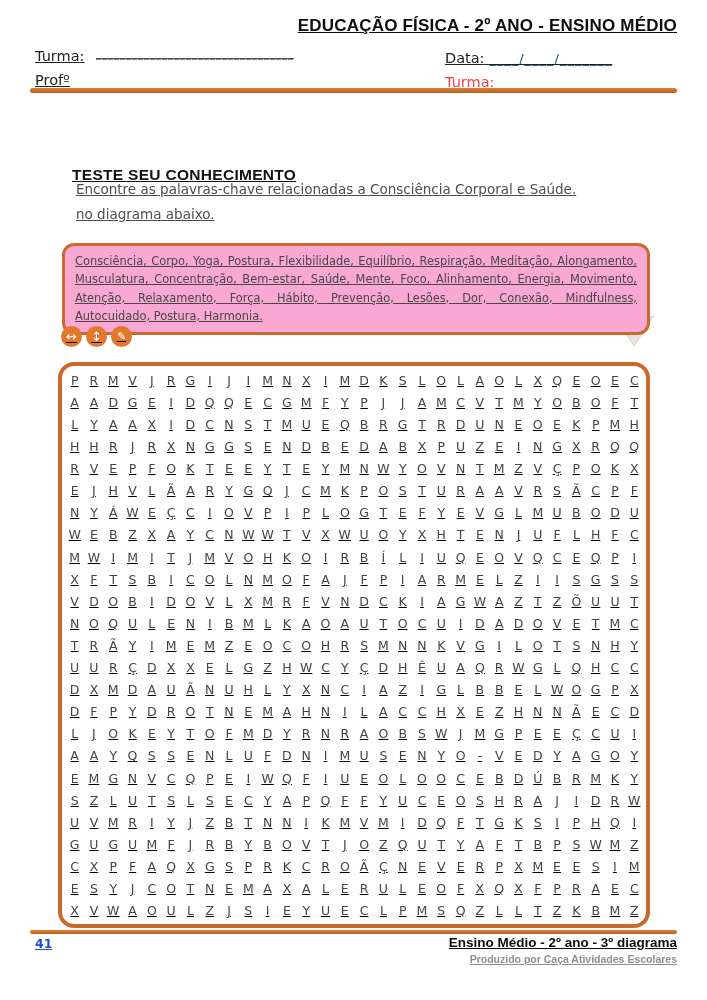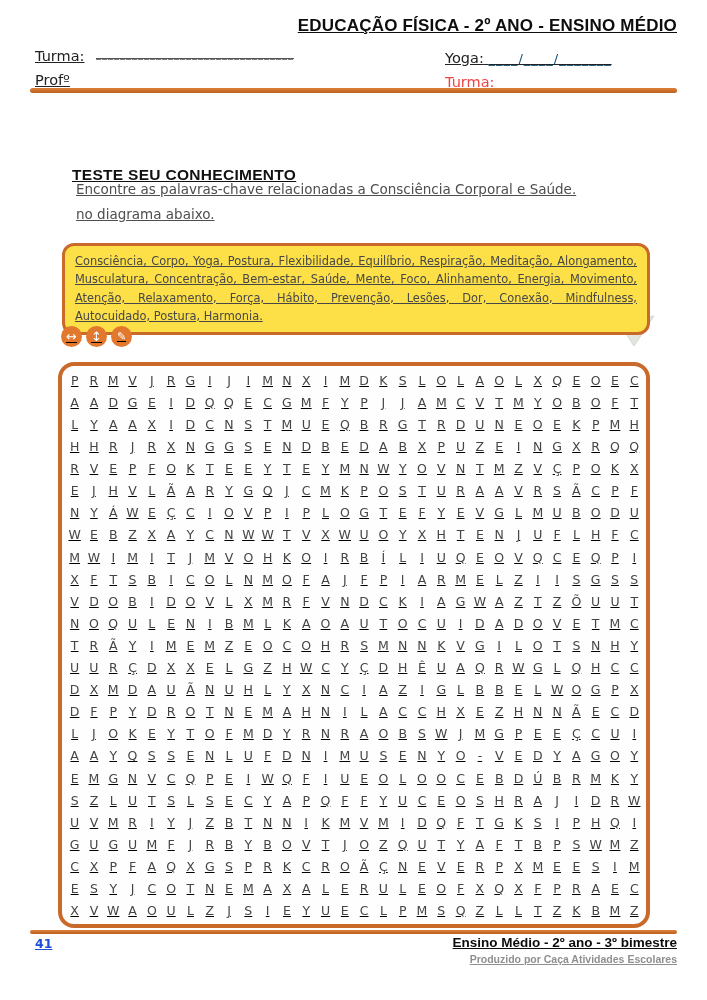--- a/index.html
+++ b/index.html
@@ -25,21 +25,21 @@
            font-family:"Liberation Sans",sans-serif;letter-spacing:.3px;}
   .instr{left:76px;font-size:13.5px;color:#4e4e4e;}
   .instr1{top:181px;}
   .instr2{top:206px;}
 
   
   .gray-arrow{top:286px;left:612px;width:48px;height:62px;z-index:0;}
 
   
   .word-box{top:243px;left:62px;width:562px;border:3px solid #c96a2b;border-radius:12px;
-            padding:6px 10px 7px 10px;background:#fde047;z-index:1;
+            padding:6px 10px 7px 10px;background:#f9a8d4;z-index:1;
             font-size:11.4px;line-height:1.6;color:#474747;text-align:justify;}
 
   
   .icon-row{top:326px;left:61px;display:flex;gap:4px;z-index:1;}
   .circle-icon{width:21px;height:21px;border-radius:50%;background:#e2772e;color:#fff;
                display:flex;align-items:center;justify-content:center;
                font-size:13px;line-height:1;}
   .circle-icon.pencil{font-size:11px;}
 
   
@@ -61,21 +61,21 @@
           font-family:"Liberation Sans",sans-serif;}
 </style>
 </head>
 <body>
 
 <div class="abs title">EDUCAÇÃO FÍSICA - 2º ANO - ENSINO MÉDIO</div>
 <div class="abs nome-label">Turma:</div>
 <div class="abs nome-line">_________________________________</div>
 <div class="abs prof-label">Profº</div>
 <div class="abs data-row">
-  <span>Yoga:</span>
+  <span>Data:</span>
   <span class="data-line">____/____/_______</span>
 </div>
 <div class="abs turma-row">Turma:</div>
 <div class="abs rule rule-top"></div>
 
 <div class="abs heading">TESTE SEU CONHECIMENTO</div>
 <div class="abs instr instr1">Encontre as palavras-chave relacionadas a Consciência Corporal e Saúde.</div>
 <div class="abs instr instr2">no diagrama abaixo.</div>
 
 <div class="abs gray-arrow">
@@ -894,14 +894,14 @@
         <span class="cell">K</span>
         <span class="cell">B</span>
         <span class="cell">M</span>
         <span class="cell">Z</span>
       </div>
     </div>
 </div>
 
 <div class="abs rule rule-bottom"></div>
 <div class="abs page-num">41</div>
-<div class="abs edition">Ensino Médio - 2º ano - 3º bimestre</div>
+<div class="abs edition">Ensino Médio - 2º ano - 3º diagrama</div>
 <div class="abs credit">Produzido por Caça Atividades Escolares</div>
 
 </body></html>

